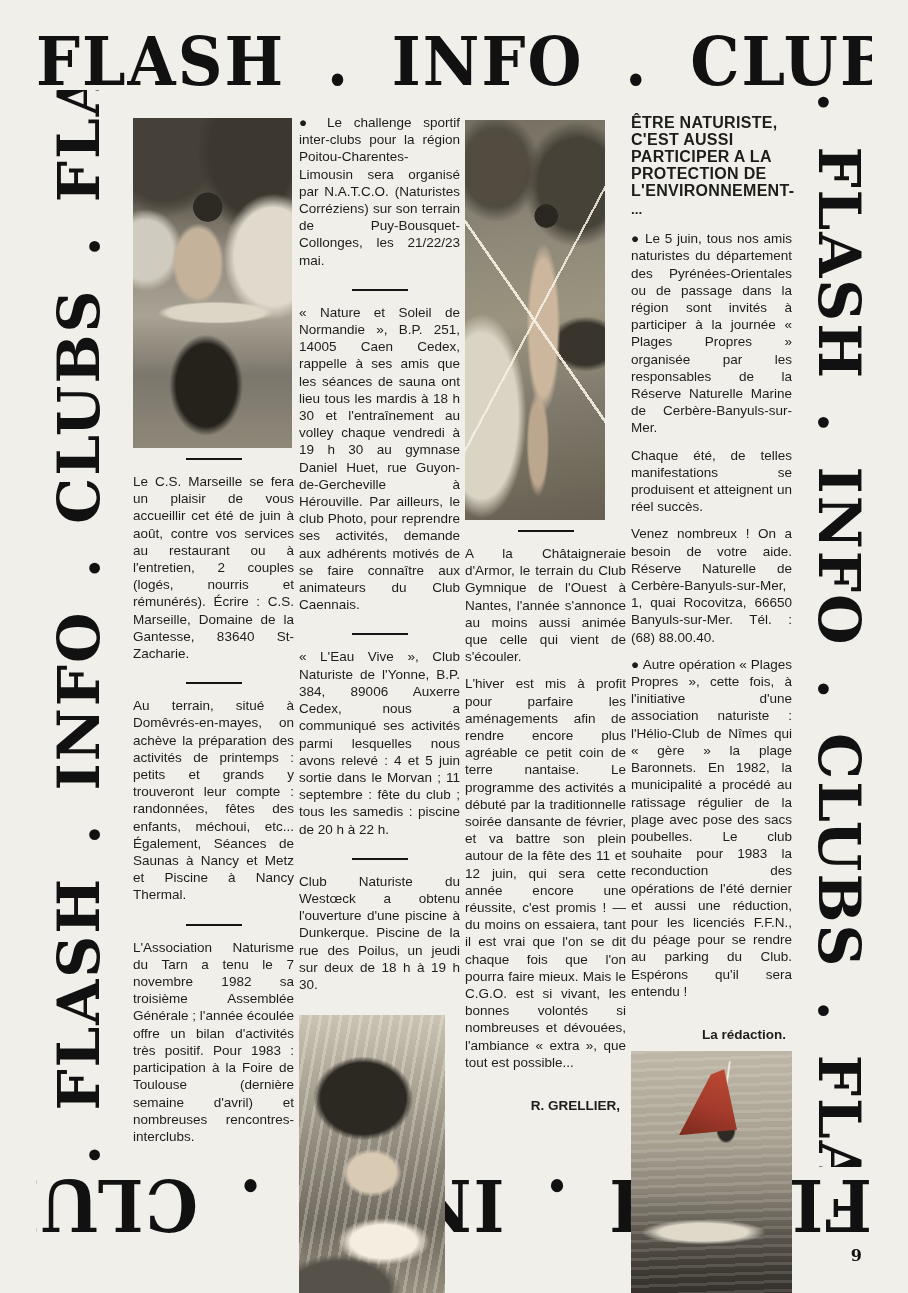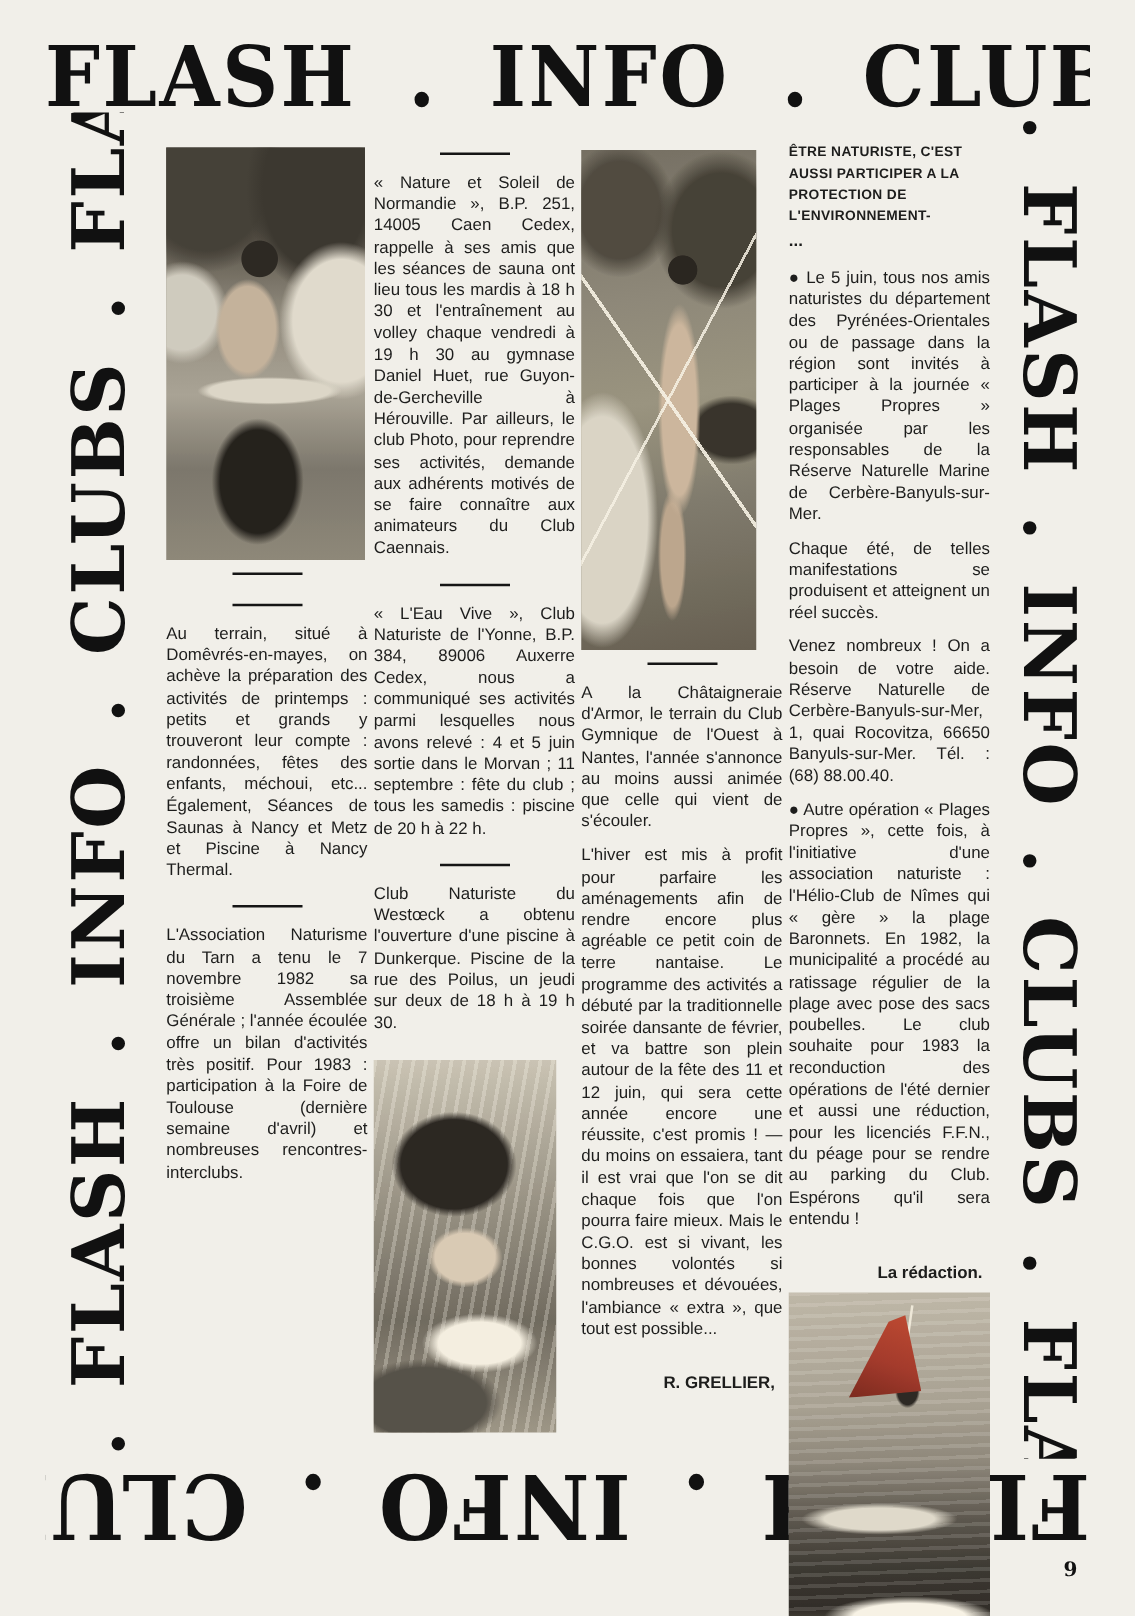--- a/index.html
+++ b/index.html
@@ -53,21 +53,21 @@
     display:flex;flex-direction:column;
     font-size:13.5px;line-height:17.2px;
   }
   .para{text-align:justify;margin:0 0 10px 0;}
   .para.first-in-col{margin-top:2px;}
   .rule{
     width:56px;border:0;border-top:2.5px solid #151515;
     margin:10px auto 13px auto;flex:none;
   }
   .heading{
-    font-weight:bold;font-size:11px;line-height:17px;
+    font-weight:bold;font-size:16px;line-height:17px;
     letter-spacing:.3px;margin:2px 0 2px 0;text-align:left;
   }
   .heading-dots{font-weight:bold;margin:0 0 12px 0;}
   .signature{text-align:right;margin:16px 6px 8px 0;font-weight:bold;}
   .signature div{line-height:18px;}
   .page-number{
     position:absolute;right:46px;top:1246px;
     font-family:"DejaVu Serif",serif;font-weight:bold;font-size:16px;color:#111;
   }
   
@@ -136,28 +136,30 @@
   <div class="banner banner-top">FLASH . INFO . CLUBS</div>
   <div class="banner banner-left">. FLASH . INFO . CLUBS . FLA</div>
   <div class="banner banner-right">. FLASH . INFO . CLUBS . FLA</div>
   <div class="banner banner-bottom">FLASH . INFO . CLUBS</div>
 
   <div class="columns">
 
     <div class="col">
       <div class="photo photo-camping"></div>
       <hr class="rule">
+      <p class="para">Le C.S. Marseille se fera un plaisir de vous accueillir cet été de juin à août, contre vos services au restaurant ou à l'entretien, 2 couples (logés, nourris et rémunérés). Écrire : C.S. Marseille, Domaine de la Gantesse, 83640 St-Zacharie.</p>
       <hr class="rule">
       <p class="para">Au terrain, situé à Domêvrés-en-mayes, on achève la préparation des activités de printemps : petits et grands y trouveront leur compte : randonnées, fêtes des enfants, méchoui, etc... Également, Séances de Saunas à Nancy et Metz et Piscine à Nancy Thermal.</p>
       <hr class="rule">
       <p class="para">L'Association Naturisme du Tarn a tenu le 7 novembre 1982 sa troisième Assemblée Générale ; l'année écoulée offre un bilan d'activités très positif. Pour 1983 : participation à la Foire de Toulouse (dernière semaine d'avril) et nombreuses rencontres-interclubs.</p>
 
     </div>
 
     <div class="col">
+      <p class="para first-in-col">● Le challenge sportif inter-clubs pour la région Poitou-Charentes-Limousin sera organisé par N.A.T.C.O. (Naturistes Corréziens) sur son terrain de Puy-Bousquet-Collonges, les 21/22/23 mai.</p>
       <hr class="rule">
       <p class="para">« Nature et Soleil de Normandie », B.P. 251, 14005 Caen Cedex, rappelle à ses amis que les séances de sauna ont lieu tous les mardis à 18 h 30 et l'entraînement au volley chaque vendredi à 19 h 30 au gymnase Daniel Huet, rue Guyon-de-Gercheville à Hérouville. Par ailleurs, le club Photo, pour reprendre ses activités, demande aux adhérents motivés de se faire connaître aux animateurs du Club Caennais.</p>
       <hr class="rule">
       <p class="para">« L'Eau Vive », Club Naturiste de l'Yonne, B.P. 384, 89006 Auxerre Cedex, nous a communiqué ses activités parmi lesquelles nous avons relevé : 4 et 5 juin sortie dans le Morvan ; 11 septembre : fête du club ; tous les samedis : piscine de 20 h à 22 h.</p>
       <hr class="rule">
       <p class="para">Club Naturiste du Westœck a obtenu l'ouverture d'une piscine à Dunkerque. Piscine de la rue des Poilus, un jeudi sur deux de 18 h à 19 h 30.</p>
       <div class="photo photo-child"></div>
     </div>
 
     <div class="col">

